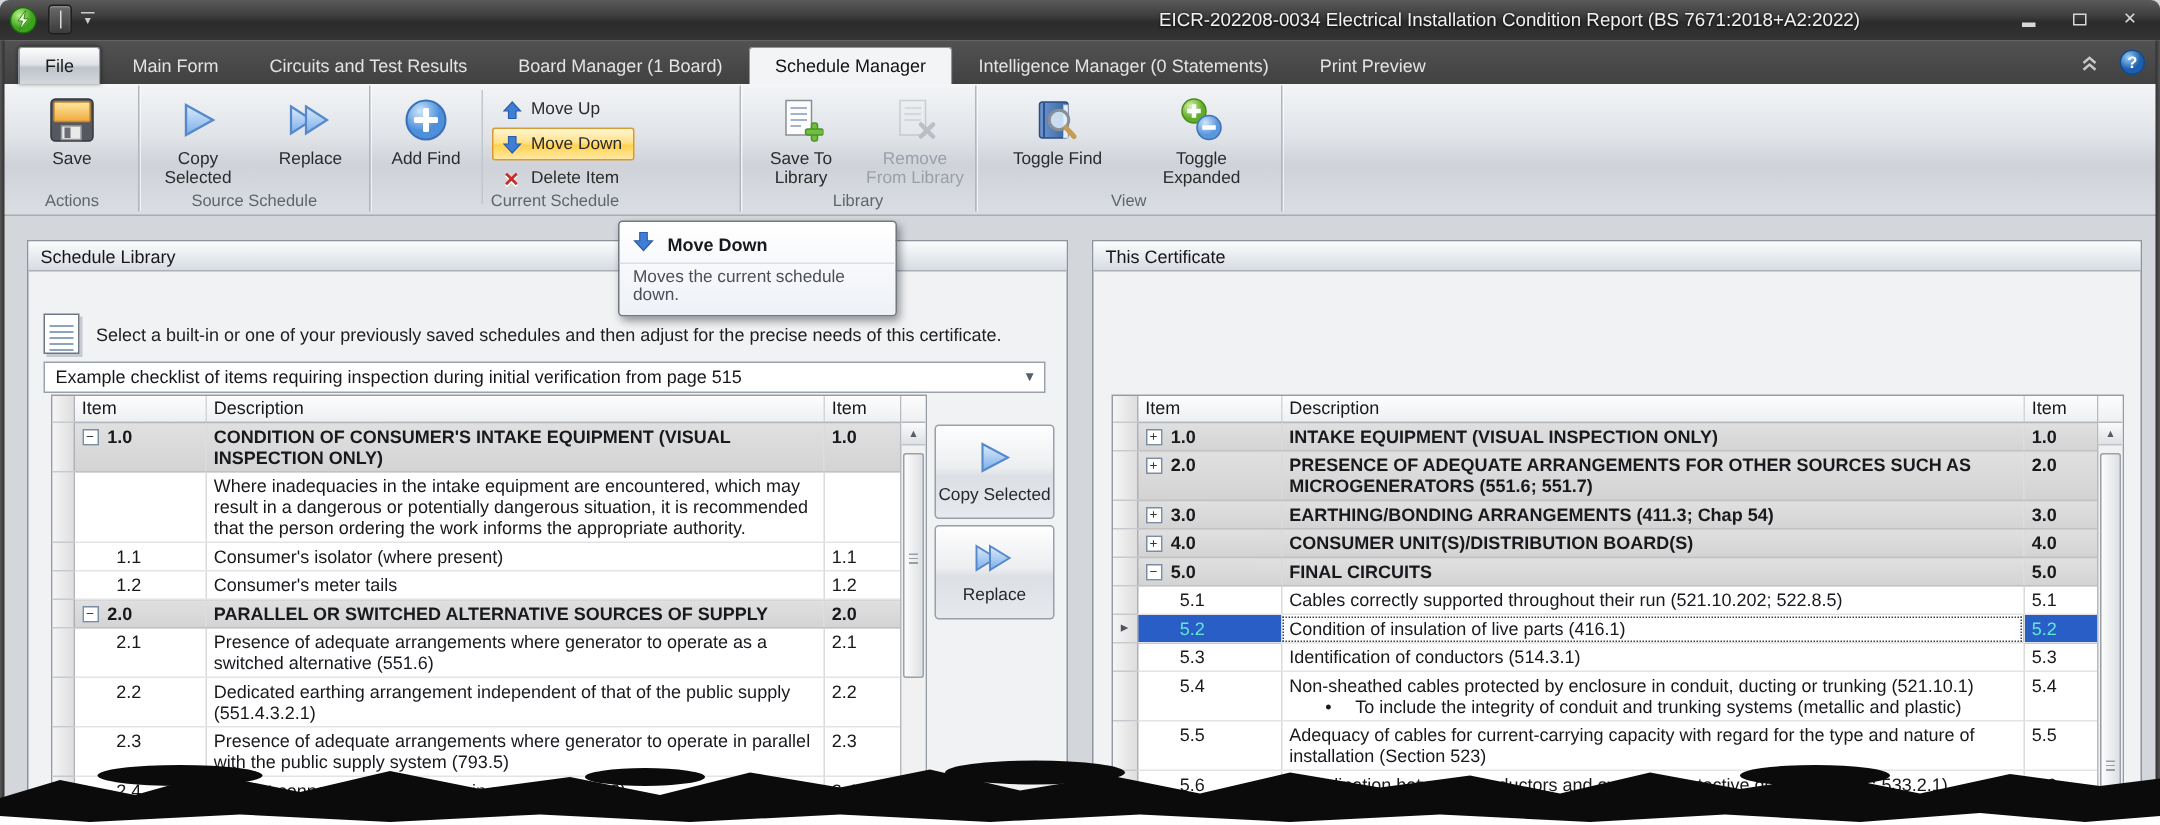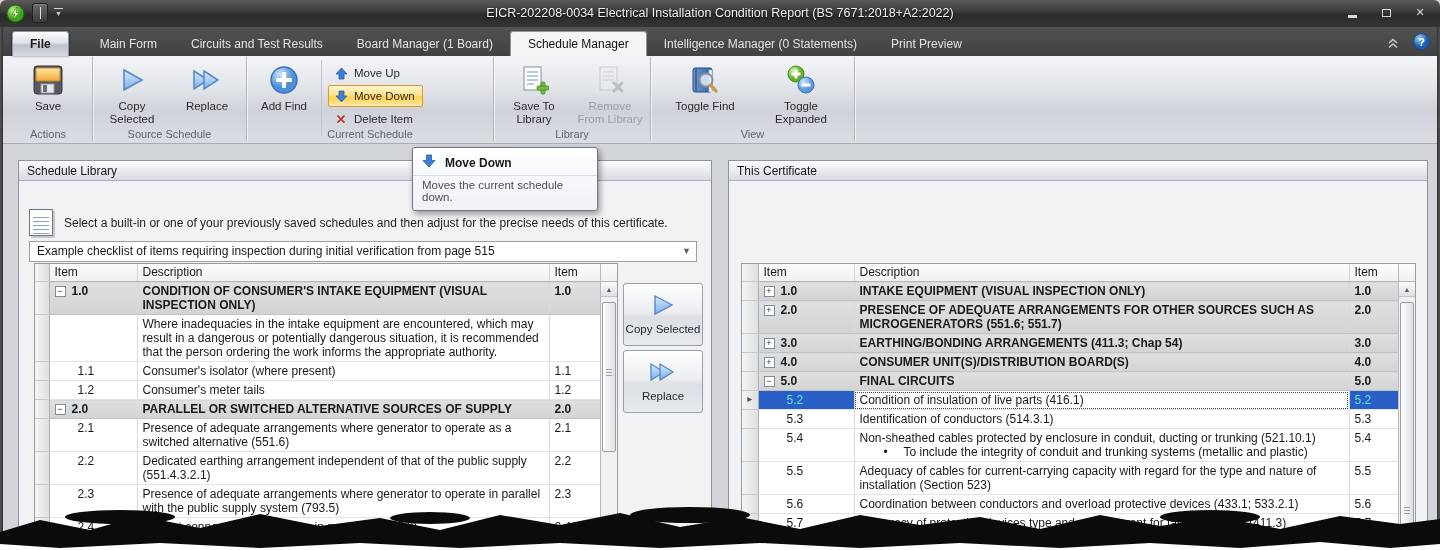--- a/index.html
+++ b/index.html
@@ -9,33 +9,33 @@
   
   .titlebar { position:absolute; left:0; top:0; width:1440px; height:27px;
     background:linear-gradient(#5a5a5a,#3d3d3d 40%,#2b2b2b 55%,#343434);
     border-radius:6px 6px 0 0; z-index:10; }
   .app-icon { position:absolute; left:6px; top:4px; }
   .qat-slot { position:absolute; left:32px; top:3px; width:16px; height:20px; border-radius:3px;
     background:linear-gradient(#6a6a6a,#3a3a3a); border:1px solid #1f1f1f; box-shadow:inset 0 1px 1px #8a8a8a; }
   .qat-slot::after { content:""; position:absolute; left:7px; top:3px; width:1px; height:12px; background:#dcdcdc; }
   .qat-drop { position:absolute; left:54px; top:8px; width:9px; color:#cfcfcf; font-size:8px; line-height:8px; text-align:center; border-top:1px solid #cfcfcf; padding-top:1px; }
   .title { position:absolute; left:200px; right:200px; top:0; height:20px; line-height:27px;
-    text-align:center; color:#f2f2f2; font-size:12.5px; text-shadow:0 1px 2px #000;
+    text-align:right; color:#f2f2f2; font-size:12.5px; text-shadow:0 1px 2px #000;
     white-space:nowrap; overflow:hidden; }
   .win-controls { position:absolute; right:8px; top:5px; display:flex; gap:10px; }
   .wbtn { width:24px; height:15px; display:flex; align-items:center; justify-content:center; color:#d8d8d8; font-size:11px; }
   .wbtn .min-glyph { width:9px; height:3px; background:#d8d8d8; margin-top:7px; }
   .wbtn .max-glyph { width:9px; height:8px; border:1.5px solid #d8d8d8; }
 
   
   .tabstrip { position:absolute; left:0; top:27px; width:1440px; height:29px;
     background:linear-gradient(#525252,#414141); display:flex; align-items:flex-end; padding-left:12px; z-index:9; }
   .tab { height:23px; line-height:23px; padding:0 17px; color:#e3e3e3; font-size:12px; white-space:nowrap; border-radius:3px 3px 0 0; }
   .tab.file { background:linear-gradient(#fdfdfd,#dfe2e6 45%,#bfc4cb 55%,#d4d8dd); color:#1c1c1c; height:25px; line-height:25px;
-    border:1px solid #8f959c; border-bottom:none; margin-right:14px; box-shadow:0 0 3px rgba(0,0,0,.5);font-weight:bold; }
+    border:1px solid #8f959c; border-bottom:none; margin-right:4px; box-shadow:0 0 3px rgba(0,0,0,.5); }
   .tab.active { background:#f3f4f6; color:#111; height:25px; line-height:25px; border:1px solid #8f959c; border-bottom:none; }
   .tab-right-icons { position:absolute; right:10px; top:6px; display:flex; gap:14px; align-items:center; }
 
   
   .ribbon { position:absolute; left:0; top:56px; width:1440px; height:88px;
     background:linear-gradient(#f3f5f7,#e0e3e8 40%,#cfd3d9 62%,#dadde2); border-bottom:1px solid #a9adb4; z-index:8; }
   .ribbon-inner { display:flex; height:86px; padding-left:4px; }
   .rgroup { position:relative; height:84px; margin-top:1px; border-right:1px solid #b3b7bd; box-shadow:1px 0 0 rgba(255,255,255,.65); display:flex; align-items:flex-start; padding-top:3px; }
   .glabel { position:absolute; bottom:1px; left:0; right:0; text-align:center; font-size:11px; color:#5f656d; }
   .bigbtn { width:72px; height:68px; display:flex; flex-direction:column; align-items:center; justify-content:flex-start; gap:3px; padding-top:3px; border-radius:3px; }
@@ -544,20 +544,26 @@
               <td class="citem"><span class="xp">+</span><span class="itemtxt">4.0</span></td>
               <td class="cdesc"><span>CONSUMER UNIT(S)/DISTRIBUTION BOARD(S)</span></td>
               <td class="citem2" style="border-right: none;"><span>4.0</span></td>
             </tr>
             <tr class="group">
               <td class="ind"></td>
               <td class="citem"><span class="xp">−</span><span class="itemtxt">5.0</span></td>
               <td class="cdesc"><span>FINAL CIRCUITS</span></td>
               <td class="citem2" style="border-right: none;"><span>5.0</span></td>
             </tr>
+            <tr class="item">
+              <td class="ind"></td>
+              <td class="citem"><span class="itemtxt">5.1</span></td>
+              <td class="cdesc"><span>Cables correctly supported throughout their run (521.10.202; 522.8.5)</span></td>
+              <td class="citem2" style="border-right: none;"><span>5.1</span></td>
+            </tr>
             <tr class="item sel">
               <td class="ind"><span class="cur-arrow">▸</span></td>
               <td class="citem"><span class="itemtxt">5.2</span></td>
               <td class="cdesc"><span>Condition of insulation of live parts (416.1)</span></td>
               <td class="citem2" style="border-right: none;"><span>5.2</span></td>
             </tr>
             <tr class="item">
               <td class="ind"></td>
               <td class="citem"><span class="itemtxt">5.3</span></td>
               <td class="cdesc"><span>Identification of conductors (514.3.1)</span></td>

